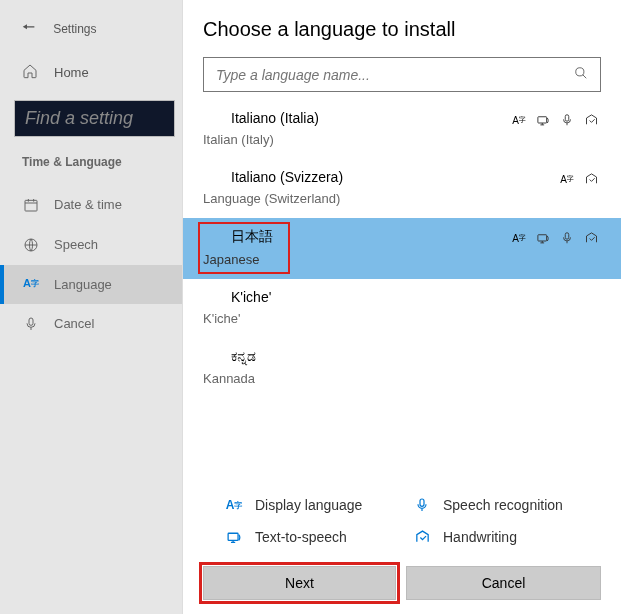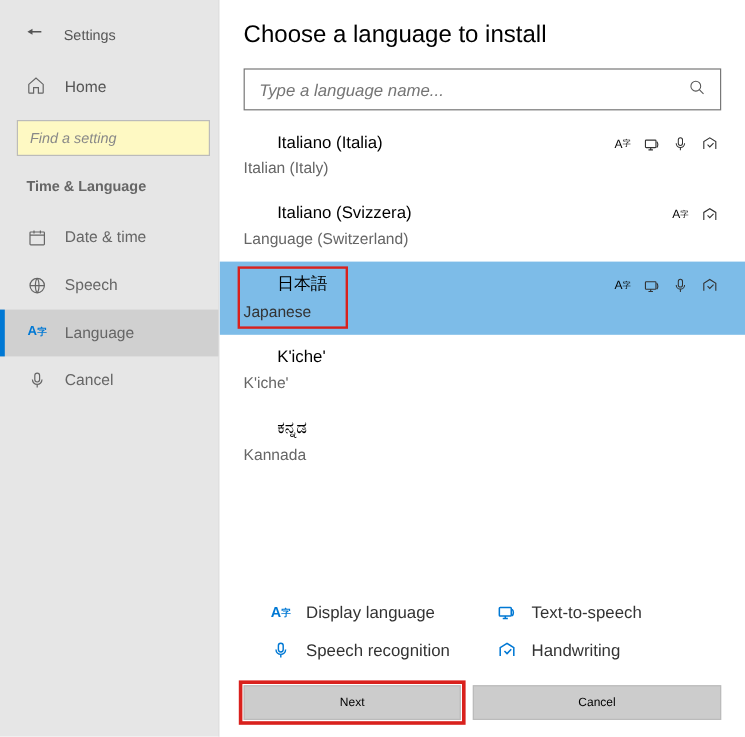--- a/index.html
+++ b/index.html
@@ -41,24 +41,24 @@
       gap: 14px;
       padding: 8px 22px;
       cursor: pointer;
       font-size: 13px;
       color: #555;
     }
     .nav-home .icon { width: 18px; }
     .find-setting {
       margin: 10px 7px 18px 14px;
       border: 1px solid #bbb;
-      background: #fef9c3;
+      background: #0f172a;
       padding: 7px 10px;
       color: #888;
-      font-size: 12px;
+      font-size: 18px;
       font-style: italic;
     }
     .section-header {
       padding: 0 22px 16px 22px;
       font-size: 12px;
       font-weight: 600;
       color: #666;
     }
     .nav-item {
       display: flex;
@@ -186,26 +186,26 @@
       justify-content: center;
     }
     
     .footer {
       display: flex;
       gap: 10px;
       padding: 10px 20px 14px 20px;
     }
     .btn {
       flex: 1;
-      padding: 8px 12px;
+      padding: 8px 0;
       background: #ccc;
       border: 1px solid #bbb;
       text-align: center;
       cursor: pointer;
-      font-size: 10px;
+      font-size: 14px;
     }
     .btn-next-wrap {
       position: relative;
       flex: 1;
       display: flex;
     }
     .btn-next-wrap .btn {
       flex: 1;
     }
     .redbox-next {
@@ -361,35 +361,35 @@
     </div>
   </div>
 
   <div class="legend">
     <div class="legend-item">
       <span class="ic" style="font-size:12px;font-weight:bold;">A<sup style="font-size:8px;">字</sup></span>
       <span>Display language</span>
     </div>
     <div class="legend-item">
       <span class="ic">
+          <svg width="16" height="16" viewBox="0 0 24 24" fill="none" stroke="#0078d4" stroke-width="1.8">
+            <rect x="9" y="3" width="6" height="11" rx="3"></rect>
+            <path d="M6 11a6 6 0 0012 0M12 17v4"></path>
+          </svg>
+        </span>
+      <span>Speech recognition</span>
+    </div>
+    <div class="legend-item">
+      <span class="ic">
           <svg width="17" height="17" viewBox="0 0 24 24" fill="none" stroke="#0078d4" stroke-width="1.8">
             <rect x="3" y="6" width="14" height="10" rx="1"></rect>
             <path d="M10 16v3M7 19h6M18 8c2 2 2 6 0 8"></path>
           </svg>
         </span>
       <span>Text-to-speech</span>
-    </div>
-    <div class="legend-item">
-      <span class="ic">
-          <svg width="16" height="16" viewBox="0 0 24 24" fill="none" stroke="#0078d4" stroke-width="1.8">
-            <rect x="9" y="3" width="6" height="11" rx="3"></rect>
-            <path d="M6 11a6 6 0 0012 0M12 17v4"></path>
-          </svg>
-        </span>
-      <span>Speech recognition</span>
     </div>
     <div class="legend-item">
       <span class="ic">
           <svg width="17" height="17" viewBox="0 0 24 24" fill="none" stroke="#0078d4" stroke-width="1.8">
             <path d="M4 18V8l8-5 8 5v10"></path>
             <path d="M9 12l3 3 5-5"></path>
           </svg>
         </span>
       <span>Handwriting</span>
     </div>

